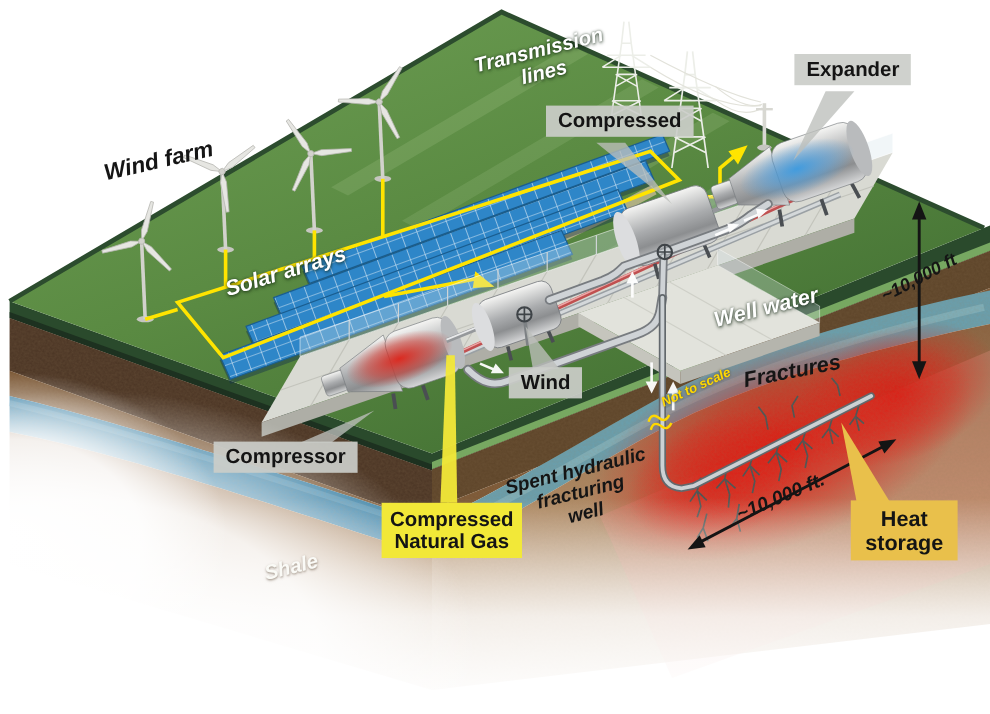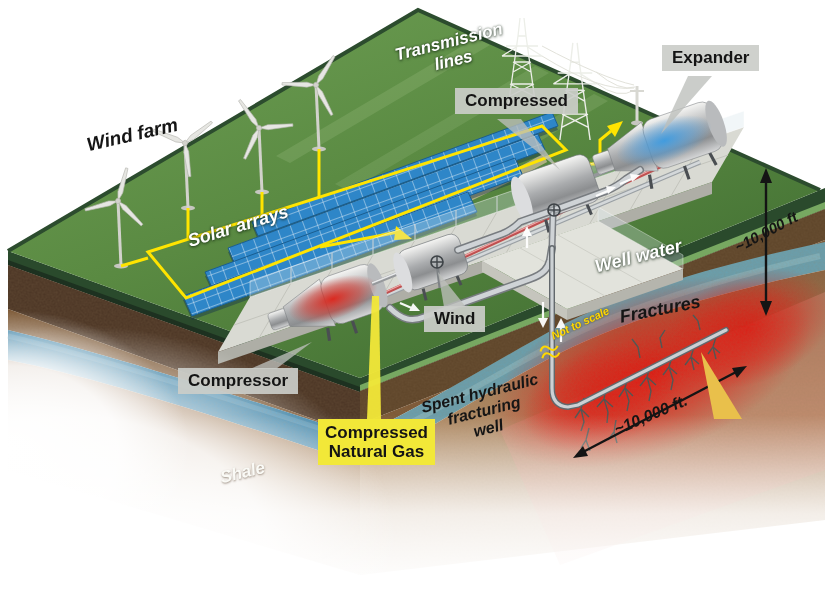--- a/index.html
+++ b/index.html
@@ -339,14 +339,16 @@
 <div class="lbl ybox" style="left:318px;top:419px;">Compressed
 Natural Gas</div>
 <div class="lbl ital" style="left:424px;top:384px;font-size:16px;transform:rotate(-14deg);text-align:center;">Spent hydraulic
 fracturing
 well</div>
 <div class="lbl wlab" style="left:594px;top:246px;font-size:18px;transform:rotate(-14deg);">Well water</div>
 <div class="lbl ital" style="left:619px;top:299px;font-size:18px;transform:rotate(-11deg);">Fractures</div>
 <div class="lbl" style="left:549px;top:317px;font-size:11px;font-style:italic;font-weight:bold;color:#ffd900;transform:rotate(-25deg);text-shadow:0 0 2px rgba(60,40,0,.65);">Not to scale</div>
 <div class="lbl ital" style="left:732px;top:224px;font-size:15px;transform:rotate(-28deg);">~10,000 ft</div>
 <div class="lbl ital" style="left:612px;top:406px;font-size:16px;transform:rotate(-23deg);">~10,000 ft.</div>
+<div class="lbl gbox" style="left:709px;top:417px;">Heat
+storage</div>
 <div class="lbl" style="left:220px;top:463px;font-size:17px;font-style:italic;font-weight:bold;color:#fafaf6;transform:rotate(-14deg);text-shadow:0 1px 2px rgba(80,60,40,.55);">Shale</div>
 </div>
 
 </body></html>

